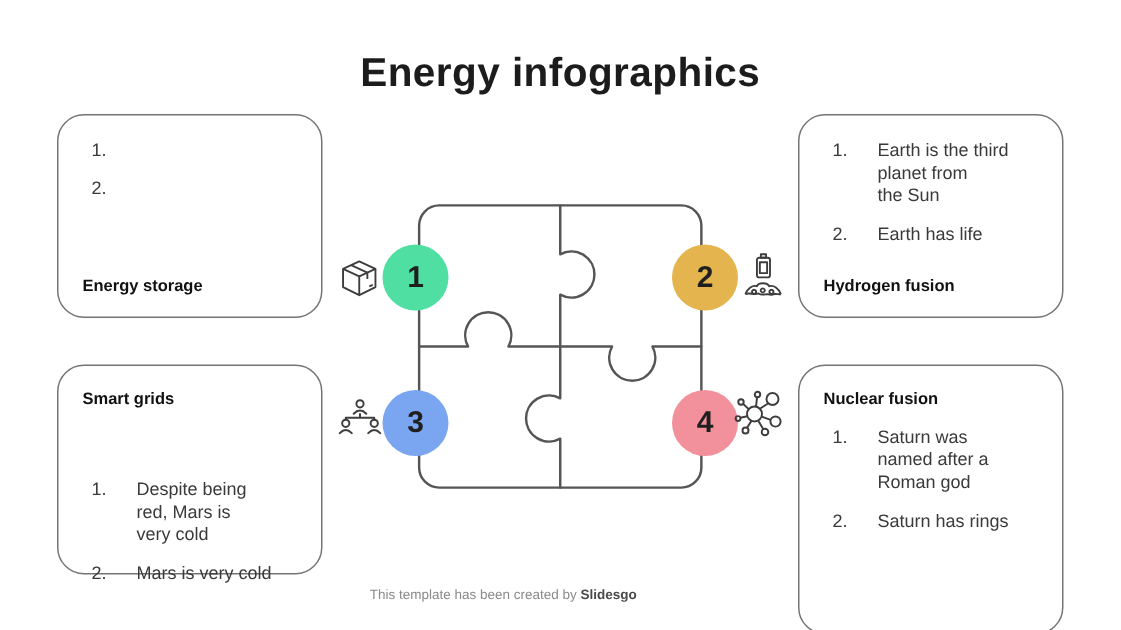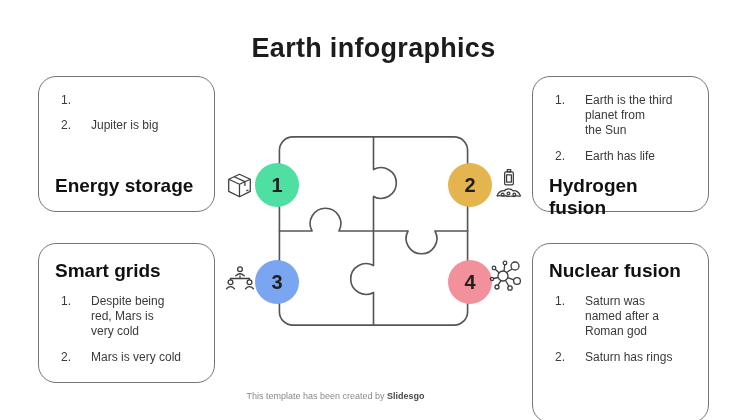--- a/index.html
+++ b/index.html
@@ -15,24 +15,24 @@
     letter-spacing:.3px;
   }
   .card{
     position:absolute;width:177px;
     background:#fff;border:1.3px solid #757575;border-radius:18px;
     box-sizing:border-box;padding:14px 12px 12px 16px;
     display:flex;flex-direction:column;
   }
   .card-tl{left:38px;top:76px;height:136px;}
   .card-tr{left:532px;top:76px;height:136px;}
-  .card-bl{left:38px;top:243px;height:140px;}
+  .card-bl{left:38px;top:243px;height:140px;gap:35px;}
   .card-br{left:532px;top:243px;height:180px;}
   .card h2{
-    margin:0;font-size:19px;font-weight:bold;color:#111;
+    margin:0;font-size:11px;font-weight:bold;color:#111;
   }
   .card-tl h2,.card-tr h2{margin-top:auto;margin-bottom:2px;}
   .card-bl h2,.card-br h2{margin-top:2px;margin-bottom:10px;}
   ol.items{list-style:none;margin:2px 0 0 0;padding:0 0 0 6px;}
   ol.items li{display:flex;margin-bottom:11px;}
   .li-num{flex:0 0 30px;font-size:12px;color:#3a3a3a;}
   .li-text{flex:1;font-size:12px;line-height:15px;color:#3a3a3a;white-space:pre-line;}
   .puzzle{position:absolute;left:277px;top:135px;}
   .num-circle{
     position:absolute;width:44px;height:44px;border-radius:50%;
@@ -51,30 +51,29 @@
   .footer{
     position:absolute;left:0;top:391px;width:671px;text-align:center;
     font-size:9px;color:#8a8a8a;
   }
   .footer b{color:#4a4a4a;}
   svg{display:block;}
 </style>
 </head>
 <body>
 
-<div class="title">Earth infographics</div>
+<div class="title">Energy infographics</div>
 
 <div class="card card-tl">
   <ol class="items">
     <li>
       <span class="li-num">1.</span>
     </li>
     <li>
       <span class="li-num">2.</span>
-      <span class="li-text">Jupiter is big</span>
     </li>
   </ol>
   <h2>Energy storage</h2>
 </div>
 
 <div class="card card-tr">
   <ol class="items">
     <li>
       <span class="li-num">1.</span>
       <span class="li-text">Earth is the third

